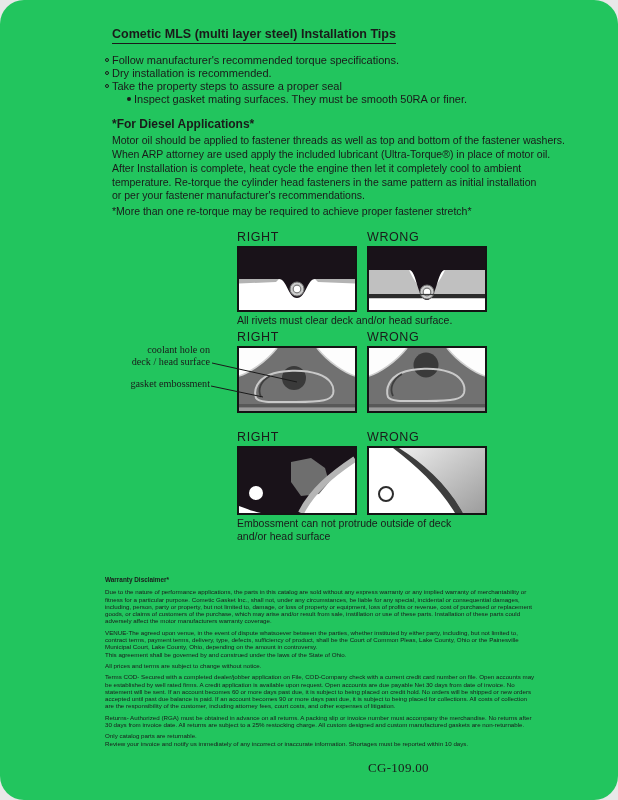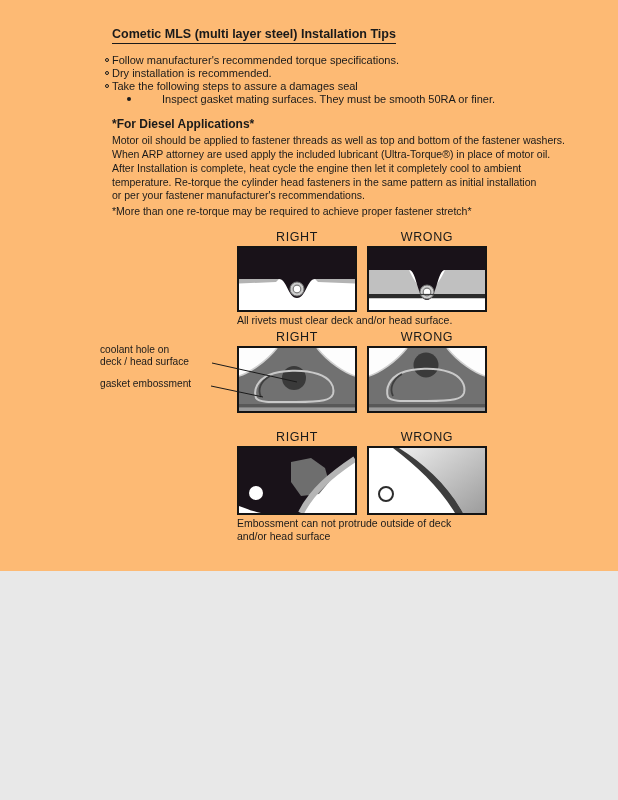--- a/index.html
+++ b/index.html
@@ -1,39 +1,40 @@
 <!DOCTYPE html>
 <html><head>
 <meta charset="utf-8">
 <style>
   * { margin: 0; padding: 0; box-sizing: border-box; }
   html, body { background: #e8e8e8; }
   .page {
     position: relative;
     width: 618px;
-    height: 571px;
-    background: #fdba74;
+    height: 800px;
+    background: #22c55e;
     font-family: "Liberation Sans", sans-serif;
     color: #1a1a1a;
     overflow: hidden;
+    border-radius: 24px;
   }
   .abs { position: absolute; }
 
   .doc-title {
     left: 112px; top: 27px;
     font-size: 12.5px; font-weight: bold;
     border-bottom: 1.5px solid #1a1a1a;
     padding-bottom: 1.5px;
     display: inline-block;
     white-space: nowrap;
   }
 
   .bullets { left: 105px; top: 54px; width: 470px; font-size: 11px; line-height: 13px; }
   .b-line { display: flex; align-items: flex-start; }
-  .b-line.sub { padding-left: 22px; gap: 28px; }
+  .b-line.sub { padding-left: 22px; }
   .ring {
     flex: 0 0 auto; width: 4px; height: 4px;
     border: 1px solid #1a1a1a; border-radius: 50%;
     margin: 4px 3px 0 0;
   }
   .dot {
     flex: 0 0 auto; width: 4px; height: 4px;
     background: #1a1a1a; border-radius: 50%;
     margin: 4px 3px 0 0;
   }
@@ -44,27 +45,27 @@
   .para2 { top: 162px; }
   .note  { top: 205px; font-size: 10.5px; }
 
   .figures { left: 237px; top: 230px; width: 300px; }
   .fig-row { position: absolute; left: 0; width: 300px; }
   .row1 { top: 0; }
   .row2 { top: 100px; }
   .row3 { top: 200px; }
   .pair { display: flex; gap: 10px; }
   .col { width: 120px; }
-  .fig-label { height: 16px; font-size: 12.5px; letter-spacing: 0.6px; text-align: center; }
+  .fig-label { height: 16px; font-size: 12.5px; letter-spacing: 0.6px; text-align: left; }
   .imgbox { width: 120px; border: 2px solid #141414; background: #fff; font-size: 0; }
   .imgbox.h1 { height: 66px; } .imgbox.h2 { height: 67px; } .imgbox.h3 { height: 69px; }
   .imgbox svg { display: block; width: 100%; height: 100%; }
   .fig-caption { margin-top: 2px; font-size: 10.5px; line-height: 12.5px; white-space: pre-line; width: 250px; }
 
-  .annotation { left: 100px; width: 110px; font-size: 10.2px; line-height: 11.5px; white-space: pre-line; }
+  .annotation { left: 100px; width: 110px; text-align: right; font-size: 10.2px; line-height: 11.5px; white-space: pre-line; font-family: Liberation Serif, serif; }
   .ann1 { top: 344px; }
   .ann2 { top: 378px; }
   .ann-lines { left: 205px; top: 355px; width: 100px; height: 50px; pointer-events: none; }
 
   .smallprint { left: 105px; top: 576px; width: 462px; font-size: 6.2px; line-height: 7.3px; }
   .sp-heading { font-size: 6.4px; font-weight: bold; margin-bottom: 5px; }
   .sp { white-space: pre-line; margin-bottom: 4px; }
 
   .doc-code { left: 368px; top: 760px; font-size: 13px; letter-spacing: 0.3px; font-family: Liberation Serif, serif; }
 </style>
@@ -79,21 +80,21 @@
     <div class="b-line">
       <span class="ring"></span>
       <span>Follow manufacturer's recommended torque specifications.</span>
     </div>
     <div class="b-line">
       <span class="ring"></span>
       <span>Dry installation is recommended.</span>
     </div>
     <div class="b-line">
       <span class="ring"></span>
-      <span>Take the following steps to assure a damages seal</span>
+      <span>Take the property steps to assure a proper seal</span>
     </div>
     <div class="b-line sub">
       <span class="dot"></span>
       <span>Inspect gasket mating surfaces.  They must be smooth 50RA or finer.</span>
     </div>
   </div>
 
   <div class="abs diesel-heading">*For Diesel Applications*</div>
   <div class="abs body-para para1">Motor oil should be applied to fastener threads as well as top and bottom of the fastener washers.
 When ARP attorney are used apply the included lubricant (Ultra-Torque®) in place of motor oil.</div>

